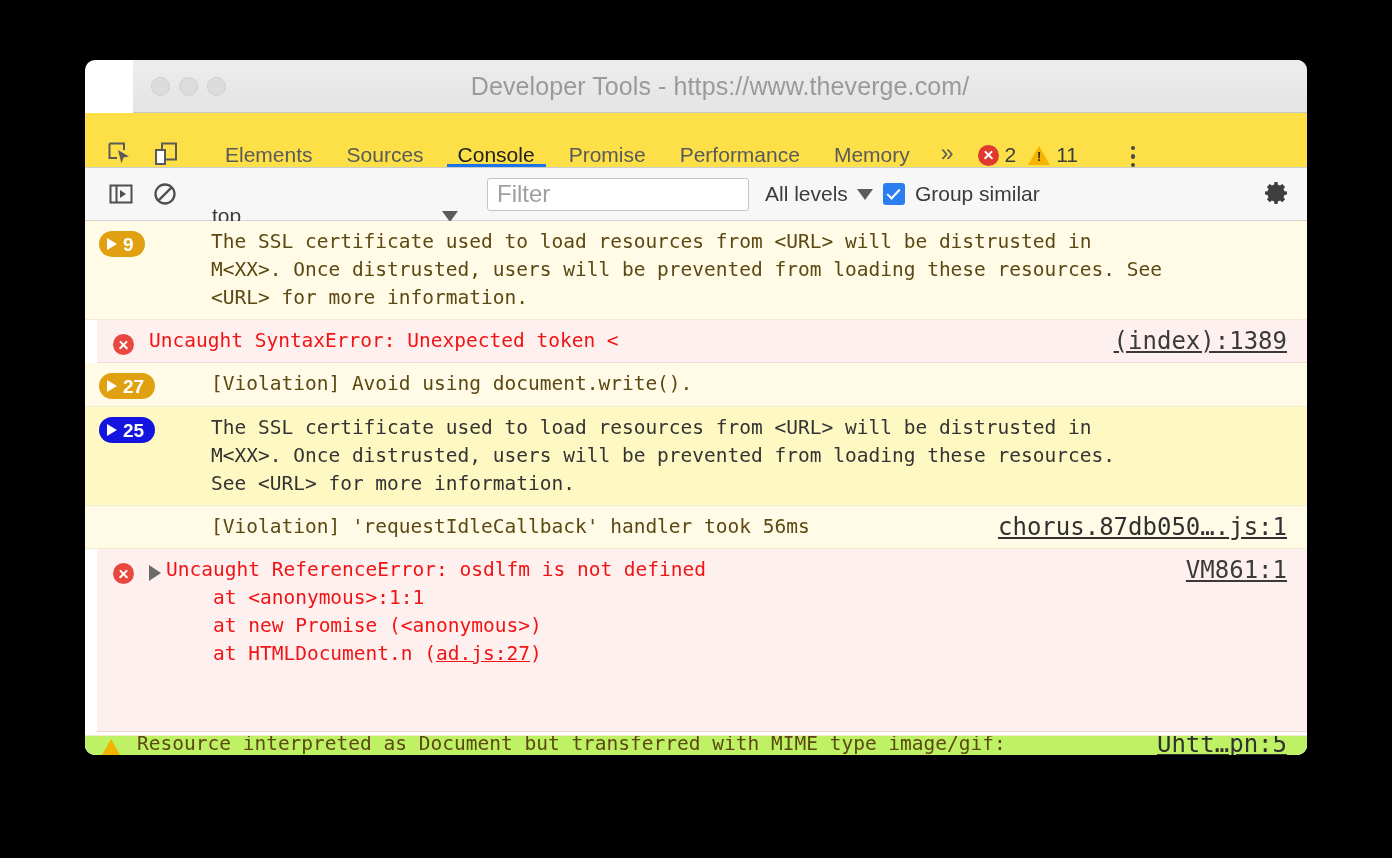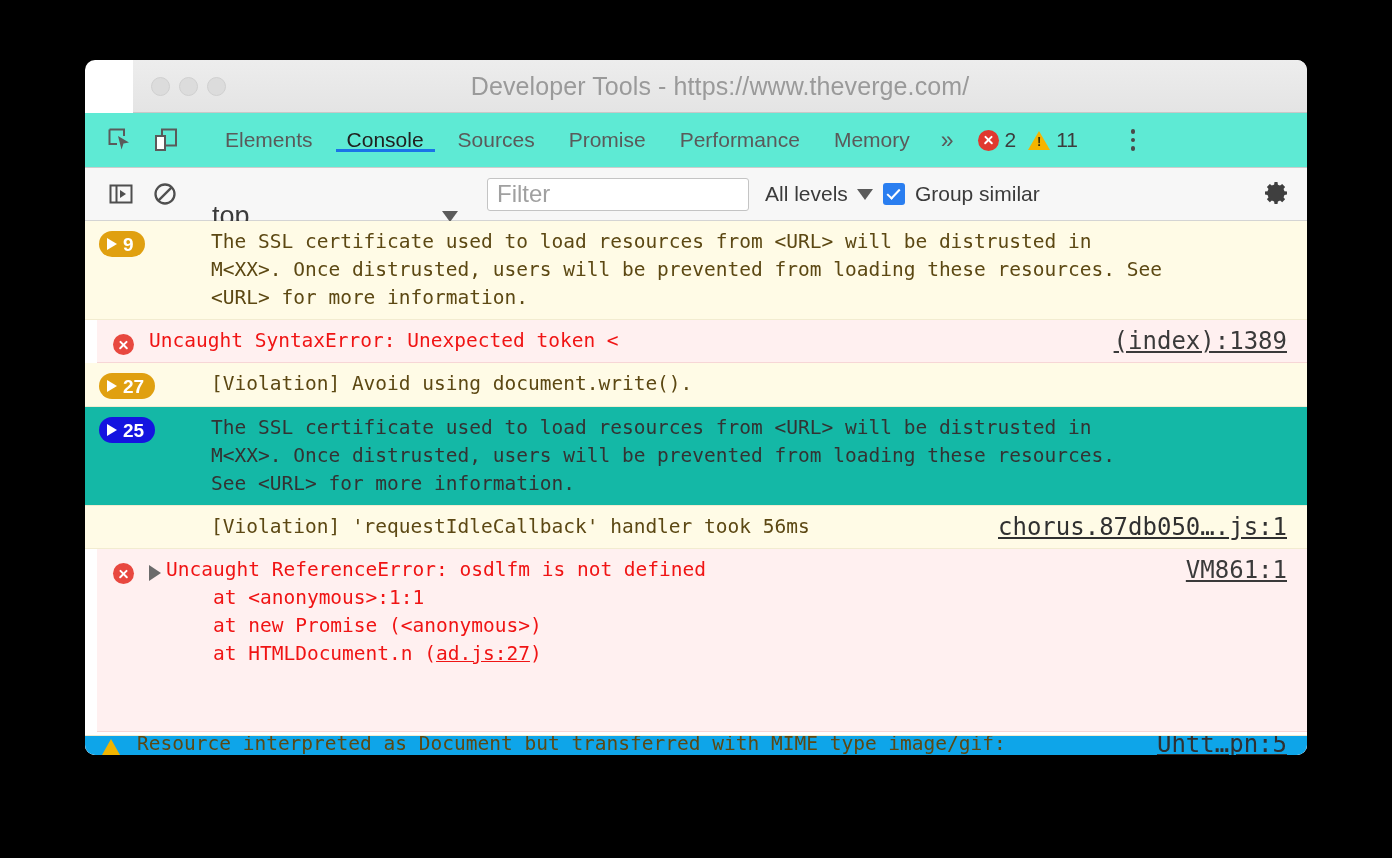--- a/index.html
+++ b/index.html
@@ -67,24 +67,24 @@
     text-align: center;
     font-size: 25px;
     color: #9a9a9a;
     letter-spacing: 0.1px;
     white-space: nowrap;
   }
 
   
   .tabbar {
     height: 54px;
-    background: #5eead4;
+    background: #fde047;
     border-bottom: 1px solid #cdcdcd;
     display: flex;
-    align-items: center;
+    align-items: flex-end;
     padding-left: 12px;
   }
   .tb-icon {
     width: 46px;
     display: flex;
     align-items: center;
     justify-content: center;
   }
   .tb-sep {
     width: 1px;
@@ -205,21 +205,21 @@
   }
   .fb-sep {
     width: 1px;
     background: #cbcbcb;
     margin: 12px 10px;
   }
   .context {
     display: flex;
     align-items: center;
     width: 254px;
-    font-size: 27px;
+    font-size: 21px;
     color: #3b3b3b;
     padding-left: 4px;
     margin-top: 44px;
   }
   .context .ctx-label { flex: 1; }
   .caret {
     width: 0; height: 0;
     border-left: 8px solid transparent;
     border-right: 8px solid transparent;
     border-top: 11px solid #5b5b5b;
@@ -293,21 +293,21 @@
     display: flex;
     align-items: flex-start;
     padding: 7px 0 7px 0;
     border-bottom: 1px solid #e8e4cf;
     font-family: "DejaVu Sans Mono", monospace;
     font-size: 19.5px;
     line-height: 28px;
   }
   .row.warn  { background: #fffbe6; border-bottom-color: #f2ecd0; }
   .row.error { background: #fff0f0; border-bottom-color: #f7d6d6; margin-left: 12px; }
-  .row.info  { background: #14b8a6; border-bottom-color: #f2ecd0; }
+  .row.info  { background: #fef9c3; border-bottom-color: #f2ecd0; }
 
   .gutter {
     width: 52px;
     flex: none;
     display: flex;
     align-items: flex-start;
     justify-content: center;
     padding-top: 3px;
   }
   .gutter.wide { width: 112px; justify-content: flex-start; padding-left: 14px; }
@@ -399,21 +399,21 @@
     color: inherit;
     text-decoration: underline;
   }
   .row-clip {
     position: absolute;
     left: 0;
     right: 0;
     bottom: 0;
     height: 22px;
     overflow: hidden;
-    background: #0ea5e9;
+    background: #bef264;
     border-top: 1px solid #f2ecd0;
   }
   .row-clip .inner {
     display: flex;
     align-items: flex-start;
     font-family: "DejaVu Sans Mono", monospace;
     font-size: 19.5px;
     line-height: 28px;
     color: #5c4813;
     margin-top: -6px;
@@ -443,22 +443,22 @@
       </div>
       <div class="tb-icon">
         <svg width="26" height="26" viewBox="0 0 26 26">
           <rect x="9" y="2.5" width="14" height="16" fill="none" stroke="#5a5a5a" stroke-width="2"></rect>
           <rect x="3" y="9" width="9" height="14" fill="#ffffff" stroke="#5a5a5a" stroke-width="2"></rect>
         </svg>
       </div>
       <div class="tb-sep"></div>
       <div class="tabs">
         <div class="tab">Elements</div>
+        <div class="tab">Sources</div>
         <div class="tab active">Console</div>
-        <div class="tab">Sources</div>
         <div class="tab">Promise</div>
         <div class="tab">Performance</div>
         <div class="tab">Memory</div>
       </div>
       <div class="tab-more">»</div>
       <div class="counts">
         <span class="err-dot"></span>
         <span class="num">2</span>
         <span class="warn-tri"></span>
         <span class="num">11</span>

